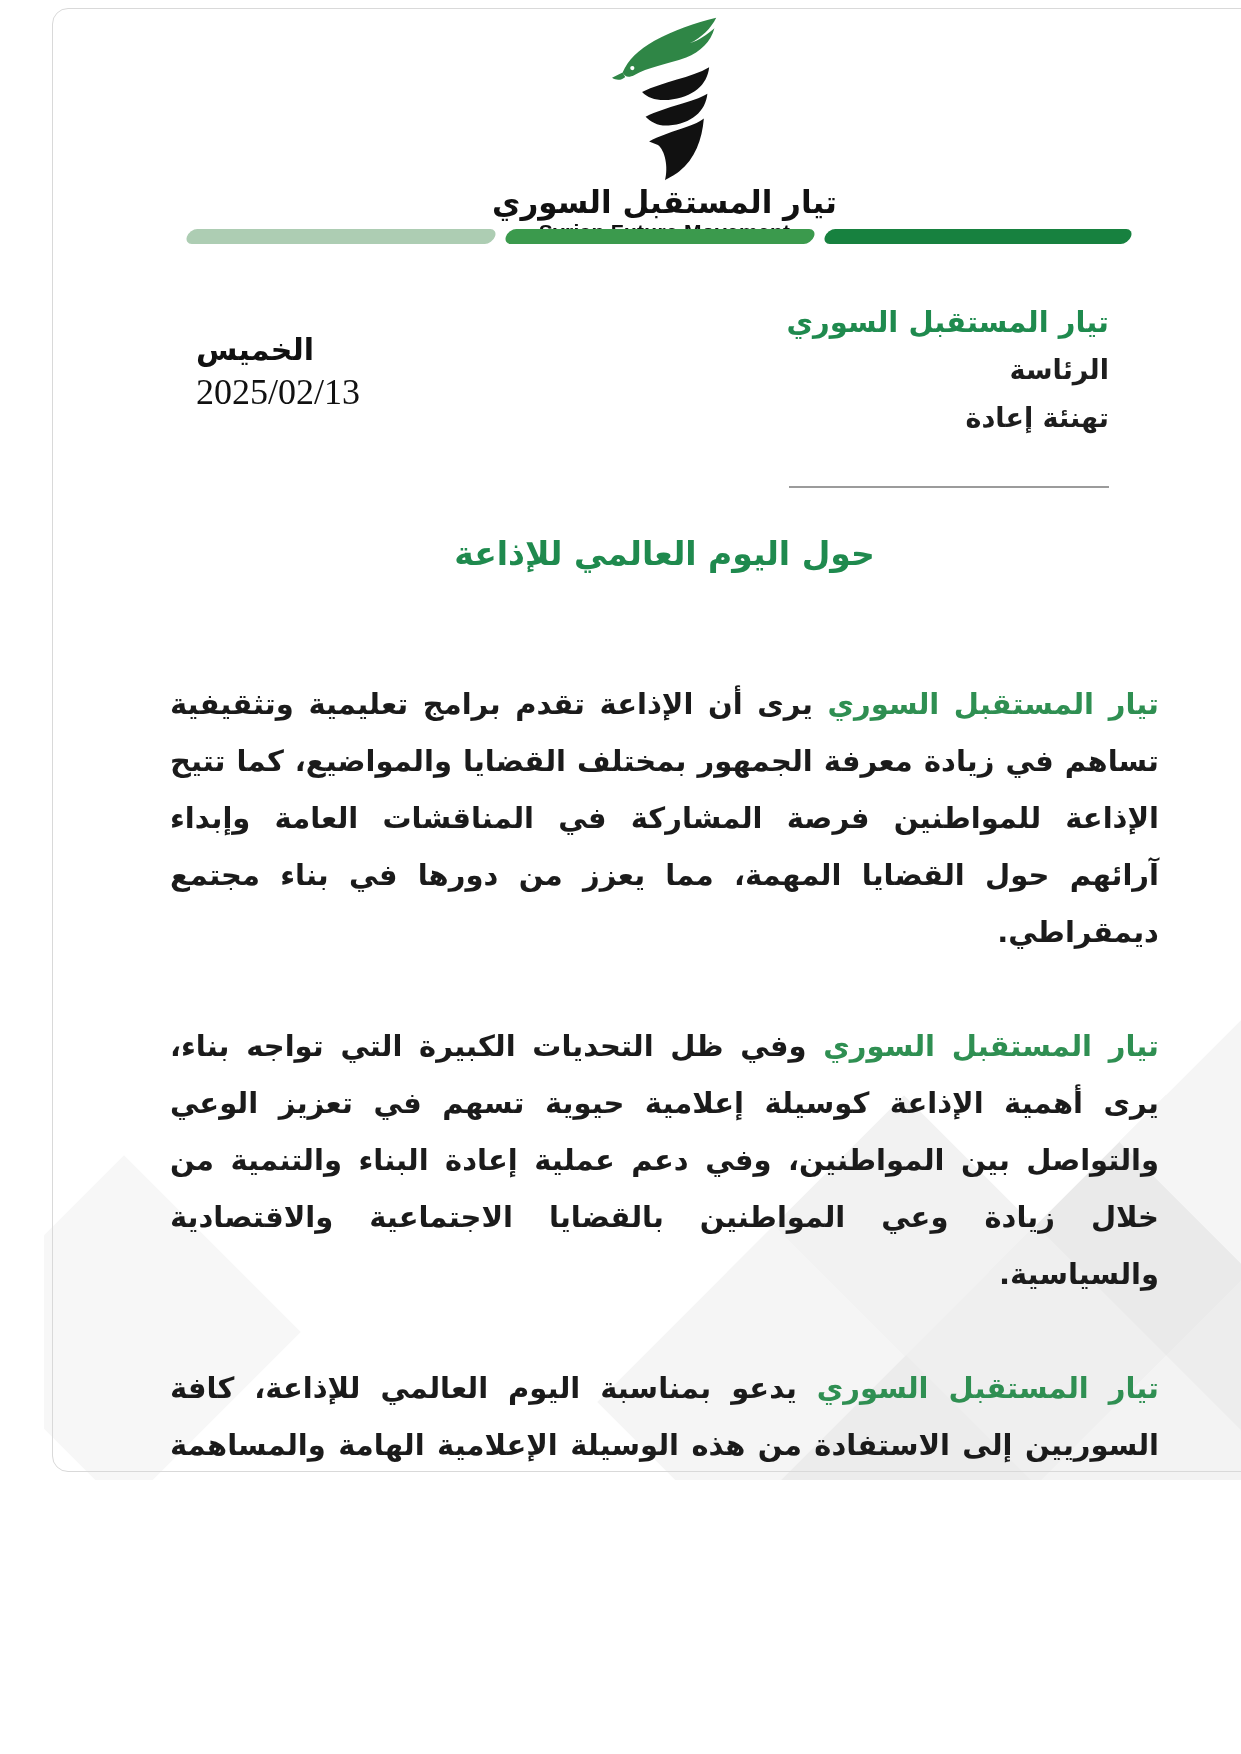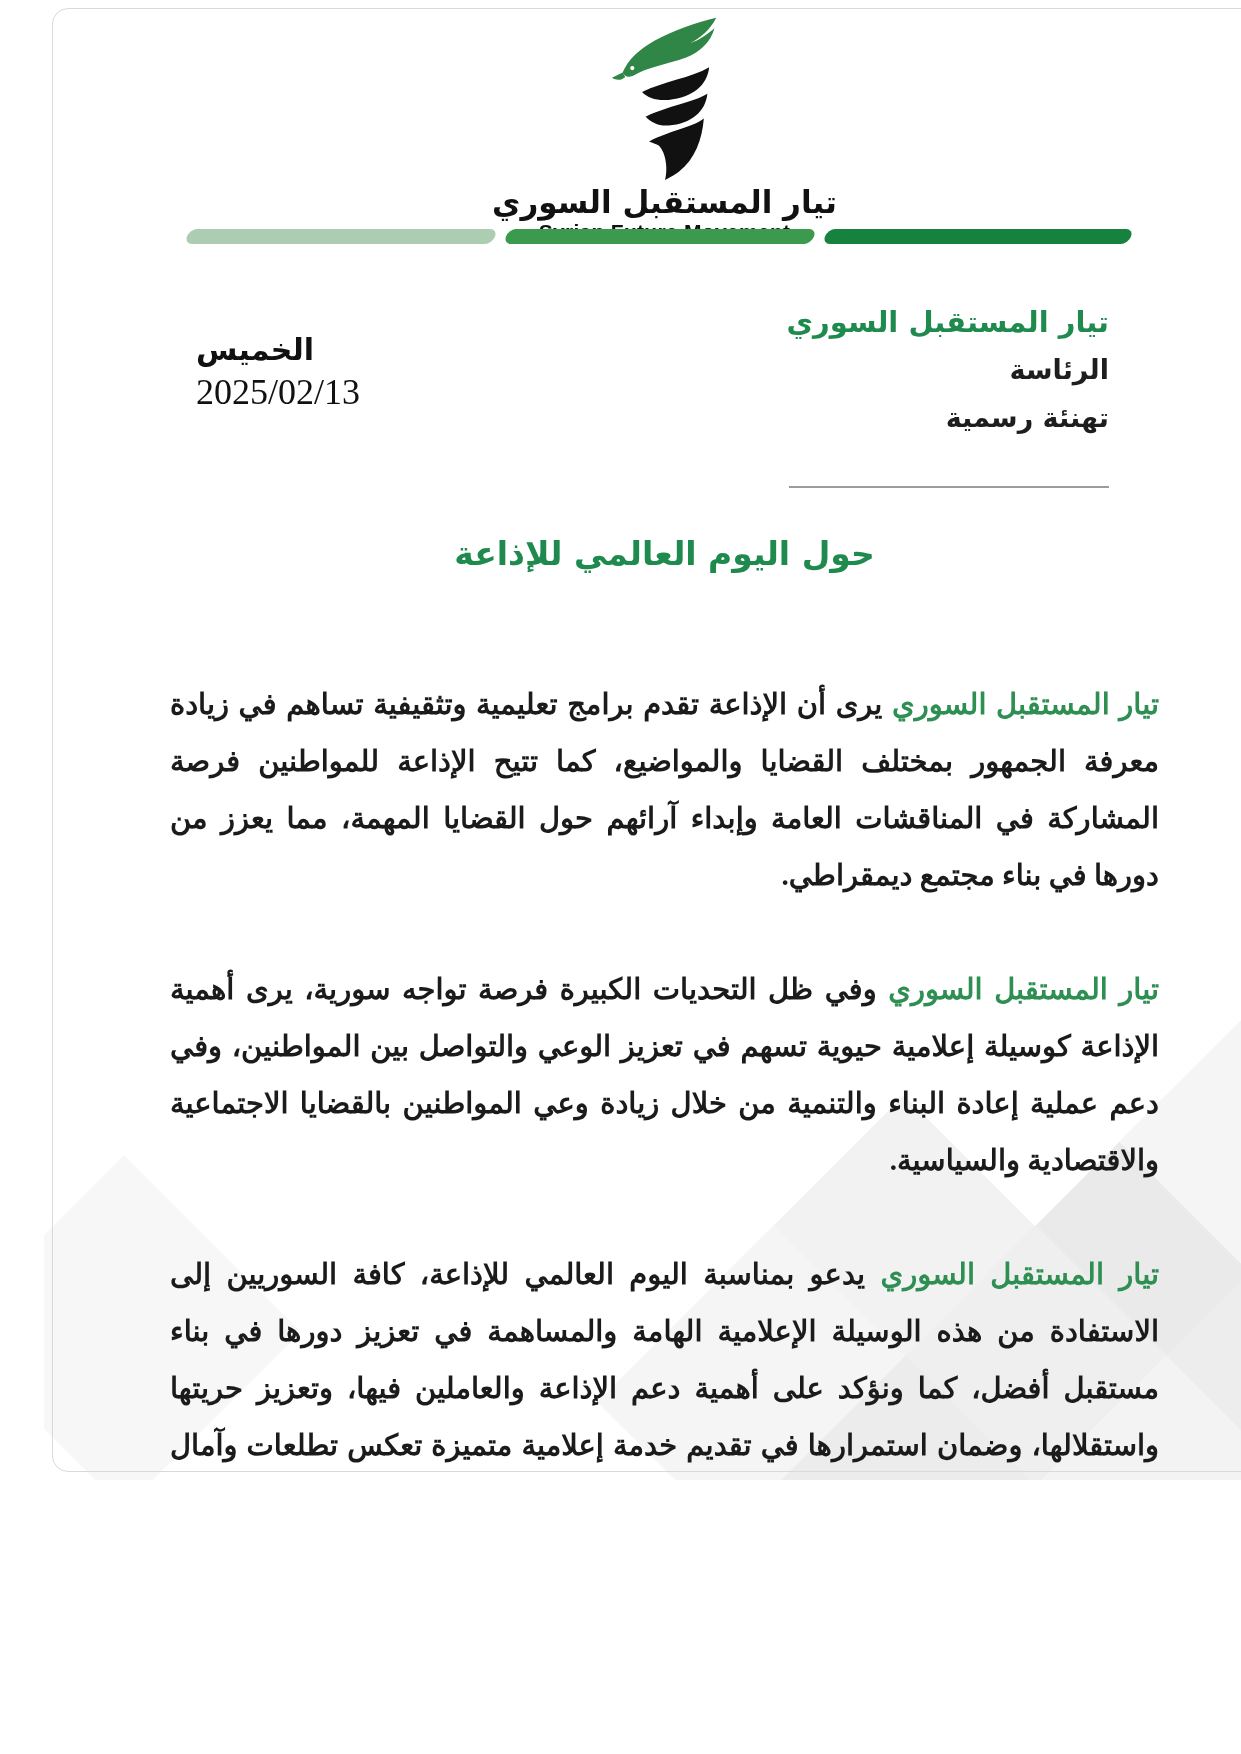--- a/index.html
+++ b/index.html
@@ -43,21 +43,21 @@
   
   .doc-title {
     position:absolute; top:534px; left:0; width:100%; text-align:center; direction:rtl;
     font-size:33px; font-weight:700; color:var(--title-green); z-index:2; margin:0;
   }
   .body-text {
     position:absolute; top:676px; left:126px; width:989px; z-index:2;
     direction:rtl; text-align:justify; font-size:29px; font-weight:700;
     color:#1b1b1b; line-height:57px;
   }
-  .body-text p { margin:0 0 57px 0;font-family:Liberation Serif, serif; }
+  .body-text p { margin:0 0 57px 0; }
   .lead { color:#2f8f52; }
 
   
   .stamp { position:absolute; left:148px; top:1498px; width:198px; height:198px; z-index:2; color:var(--stamp-blue); }
 
   
   .page-num {
     position:absolute; left:592px; top:1637px; width:58px; height:47px; z-index:2;
     background:var(--brand-green); border-radius:12px; color:#fff;
     font-family:"DejaVu Serif",serif; font-weight:700; font-size:31px;
@@ -125,33 +125,33 @@
 
   <div class="bars">
     <span class="bar bar-light"></span>
     <span class="bar bar-medium"></span>
     <span class="bar bar-dark"></span>
   </div>
 
   <section class="meta-right">
     <div class="meta-org">تيار المستقبل السوري</div>
     <div class="meta-dept">الرئاسة</div>
-    <div class="meta-doc">تهنئة رسمية</div>
+    <div class="meta-doc">تهنئة إعادة</div>
   </section>
   <div class="meta-rule"></div>
   <section class="meta-left">
     <div class="meta-day">الخميس</div>
     <div class="meta-date">2025/02/13</div>
   </section>
 
   <h1 class="doc-title">حول اليوم العالمي للإذاعة</h1>
 
   <main class="body-text">
     <p><span class="lead">تيار المستقبل السوري</span><span> يرى أن الإذاعة تقدم برامج تعليمية وتثقيفية تساهم في زيادة معرفة الجمهور بمختلف القضايا والمواضيع، كما تتيح الإذاعة للمواطنين فرصة المشاركة في المناقشات العامة وإبداء آرائهم حول القضايا المهمة، مما يعزز من دورها في بناء مجتمع ديمقراطي.</span></p>
-    <p><span class="lead">تيار المستقبل السوري</span><span> وفي ظل التحديات الكبيرة فرصة تواجه سورية، يرى أهمية الإذاعة كوسيلة إعلامية حيوية تسهم في تعزيز الوعي والتواصل بين المواطنين، وفي دعم عملية إعادة البناء والتنمية من خلال زيادة وعي المواطنين بالقضايا الاجتماعية والاقتصادية والسياسية.</span></p>
+    <p><span class="lead">تيار المستقبل السوري</span><span> وفي ظل التحديات الكبيرة التي تواجه بناء، يرى أهمية الإذاعة كوسيلة إعلامية حيوية تسهم في تعزيز الوعي والتواصل بين المواطنين، وفي دعم عملية إعادة البناء والتنمية من خلال زيادة وعي المواطنين بالقضايا الاجتماعية والاقتصادية والسياسية.</span></p>
     <p><span class="lead">تيار المستقبل السوري</span><span> يدعو بمناسبة اليوم العالمي للإذاعة، كافة السوريين إلى الاستفادة من هذه الوسيلة الإعلامية الهامة والمساهمة في تعزيز دورها في بناء مستقبل أفضل، كما ونؤكد على أهمية دعم الإذاعة والعاملين فيها، وتعزيز حريتها واستقلالها، وضمان استمرارها في تقديم خدمة إعلامية متميزة تعكس تطلعات وآمال الشعب السوري.</span></p>
 
   </main>
 
   <div class="stamp">
     <svg viewBox="0 0 200 200" width="198" height="198">
       <circle cx="100" cy="100" r="94" fill="none" stroke="currentColor" stroke-width="7"></circle>
       <circle cx="100" cy="100" r="72" fill="none" stroke="currentColor" stroke-width="2"></circle>
       <defs>
         <path id="arcT" d="M 26 100 A 74 74 0 0 1 174 100"></path>

